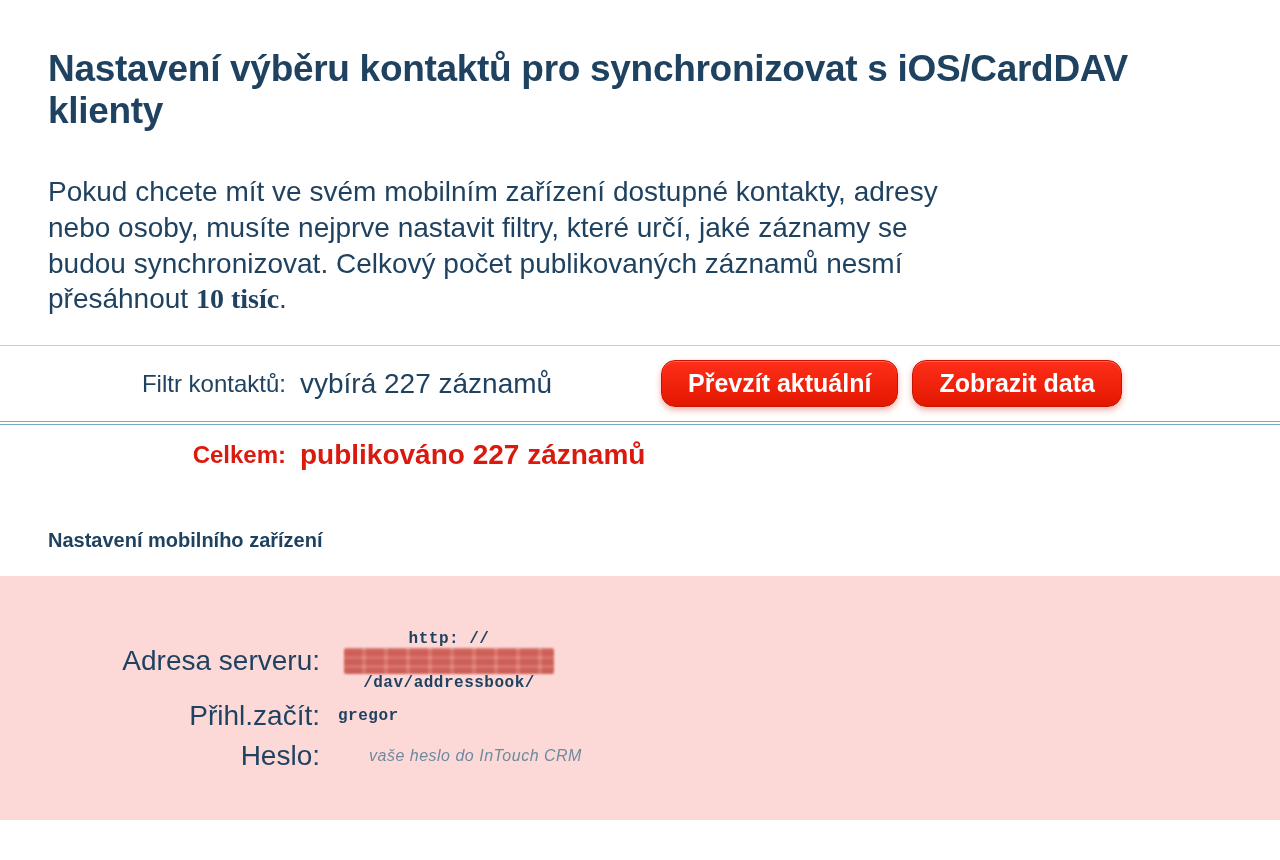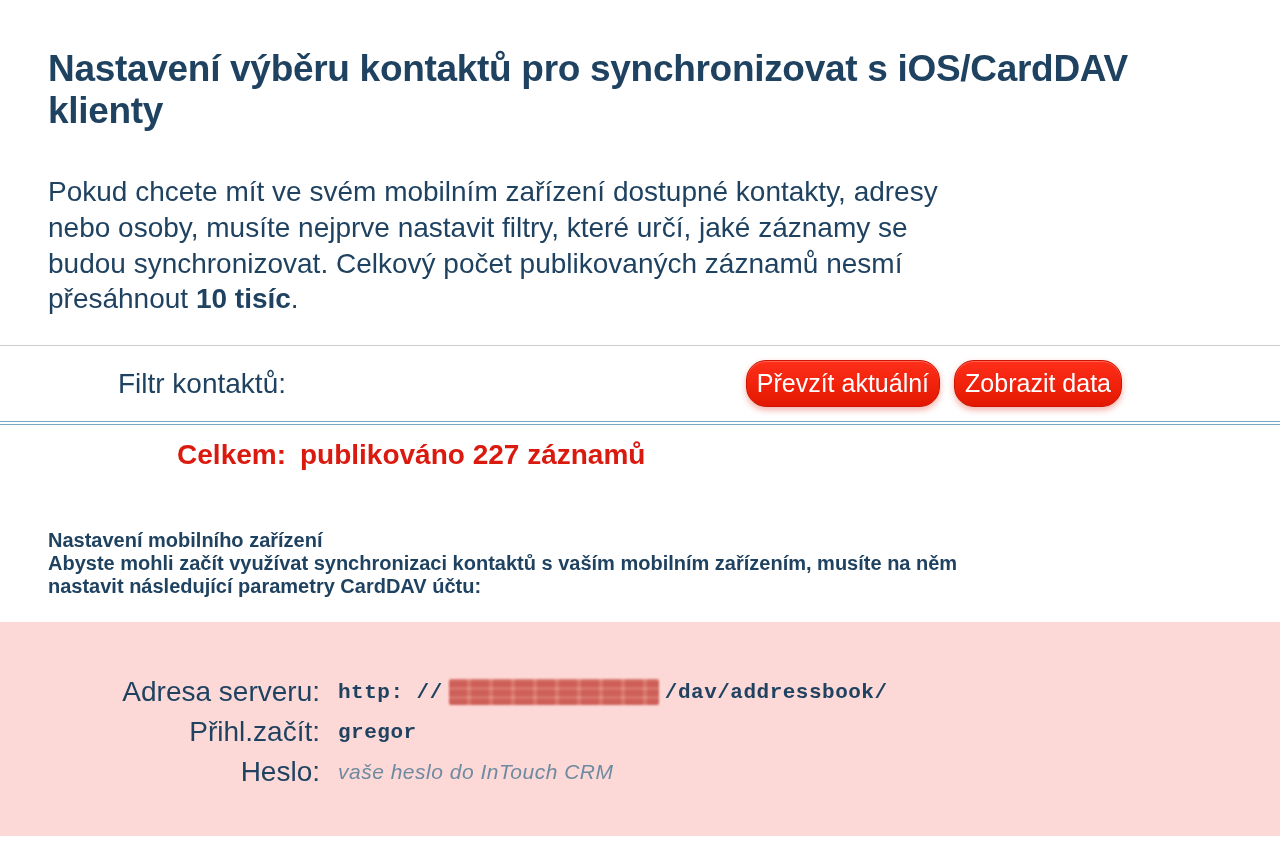--- a/index.html
+++ b/index.html
@@ -16,34 +16,34 @@
     color: #1f4261;
     letter-spacing: -0.3px;
     margin-bottom: 42px;
   }
   .intro {
     font-size: 28px;
     line-height: 1.28;
     color: #1f4261;
     max-width: 900px;
   }
-  .intro .bold { font-weight: 700; }
+  .intro .bold { font-weight: 700; font-family: Liberation Serif, serif; }
   .sep-outer {
     border-top: 1px solid #c9cbce;
     margin-top: 28px;
   }
   .row {
     display: flex;
     align-items: center;
     padding: 14px 48px;
   }
   .row .label {
     width: 252px;
     text-align: right;
-    font-size: 28px;
+    font-size: 24px;
     color: #1f4261;
     padding-right: 14px;
   }
   .row .value {
     font-size: 28px;
     color: #1f4261;
   }
   .row.total .label,
   .row.total .value {
     color: #db1a0f;
@@ -52,24 +52,24 @@
   .btn-group {
     margin-left: auto;
     display: flex;
     gap: 14px;
     padding-right: 110px;
   }
   .btn {
     background: linear-gradient(#ff2f1a, #e31700);
     color: #fff;
     border: 1px solid #c81400;
-    border-radius: 20px;
+    border-radius: 14px;
     font-size: 25px;
-    font-weight: 400;
-    padding: 8px 10px;
+    font-weight: 700;
+    padding: 8px 26px;
     box-shadow: 0 3px 6px rgba(220,30,10,0.35), inset 0 1px 0 rgba(255,255,255,0.25);
     cursor: pointer;
   }
   .sep-double {
     border-top: 4px double #7aa8c4;
   }
   .section2 {
     padding: 44px 48px 24px 48px;
   }
   .section2 .title {
@@ -88,33 +88,35 @@
     margin-bottom: 8px;
   }
   .prow .plabel {
     width: 290px;
     text-align: right;
     font-size: 28px;
     color: #1f4261;
     padding-right: 18px;
   }
   .prow .pvalue {
-    font-size: 21px;
+    font-size: 16px;
     font-family: ui-monospace, "SF Mono", "Courier New", monospace;
     font-weight: 700;
     color: #1f4261;
     letter-spacing: 0.5px;
     display: flex;
     align-items: center;
+    flex-direction: column;
   }
   .prow .pvalue.italic {
     font-family: -apple-system, BlinkMacSystemFont, "Segoe UI", Helvetica, Arial, sans-serif;
     font-style: italic;
     font-weight: 400;
     color: #6e8aa0;
+    margin-left: 31px;
   }
   .redact {
     display: inline-block;
     width: 210px;
     height: 26px;
     vertical-align: middle;
     margin: 0 6px;
     background:
       repeating-linear-gradient(90deg,
         #e59c96 0 18px,
@@ -134,37 +136,37 @@
   <h1>Nastavení výběru kontaktů pro synchronizovat s iOS/CardDAV klienty</h1>
   <p class="intro">
     <span>Pokud chcete mít ve svém mobilním zařízení dostupné kontakty, adresy nebo osoby, musíte nejprve nastavit filtry, které určí, jaké záznamy se budou synchronizovat. Celkový počet publikovaných záznamů nesmí přesáhnout </span><span class="bold">10 tisíc</span><span>.</span>
   </p>
 </div>
 
 <div class="sep-outer"></div>
 
 <div class="row">
   <div class="label">Filtr kontaktů:</div>
+  <div class="value">vybírá 227 záznamů</div>
   <div class="btn-group">
     <button class="btn">Převzít aktuální</button>
     <button class="btn">Zobrazit data</button>
   </div>
 </div>
 
 <div class="sep-double"></div>
 
 <div class="row total">
   <div class="label">Celkem:</div>
   <div class="value">publikováno 227 záznamů</div>
 </div>
 
 <div class="section2">
   <div class="title">
     <span>Nastavení mobilního zařízení</span><br>
-    <span>Abyste mohli začít využívat synchronizaci kontaktů s vaším mobilním zařízením, musíte na něm nastavit následující parametry CardDAV účtu:</span>
   </div>
 </div>
 
 <div class="pinkbox">
   <div class="prow">
     <div class="plabel">Adresa serveru:</div>
     <div class="pvalue">
       <span>http: //</span>
       <span class="redact"></span>
       <span>/dav/addressbook/</span>

